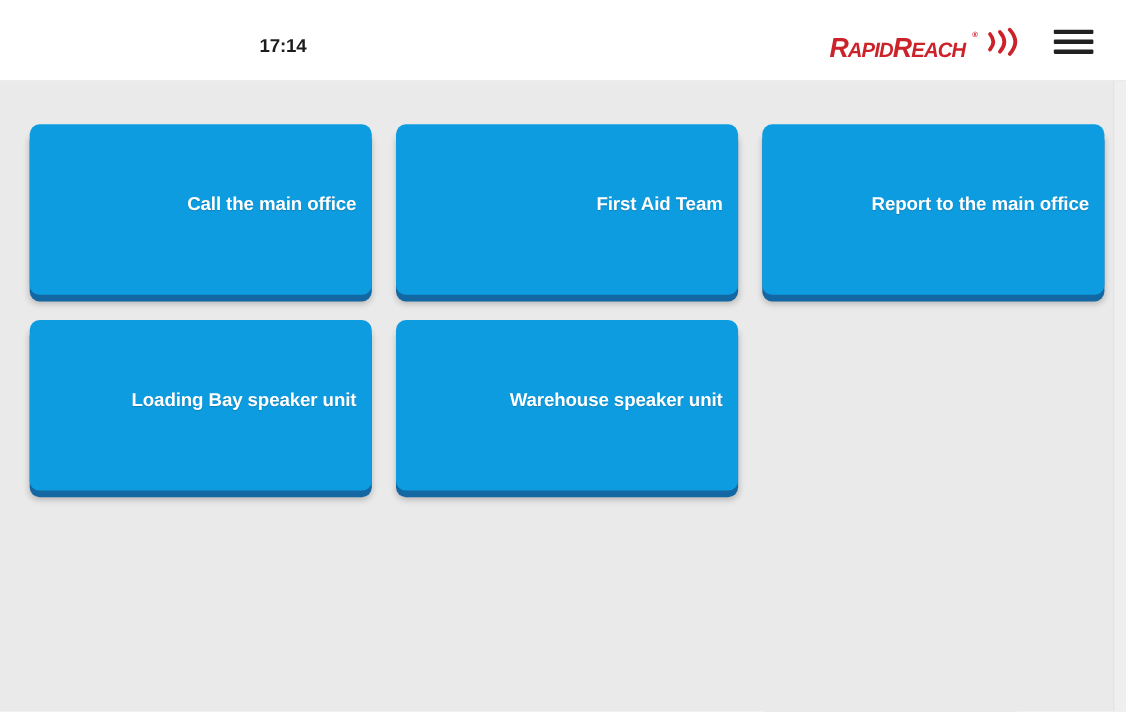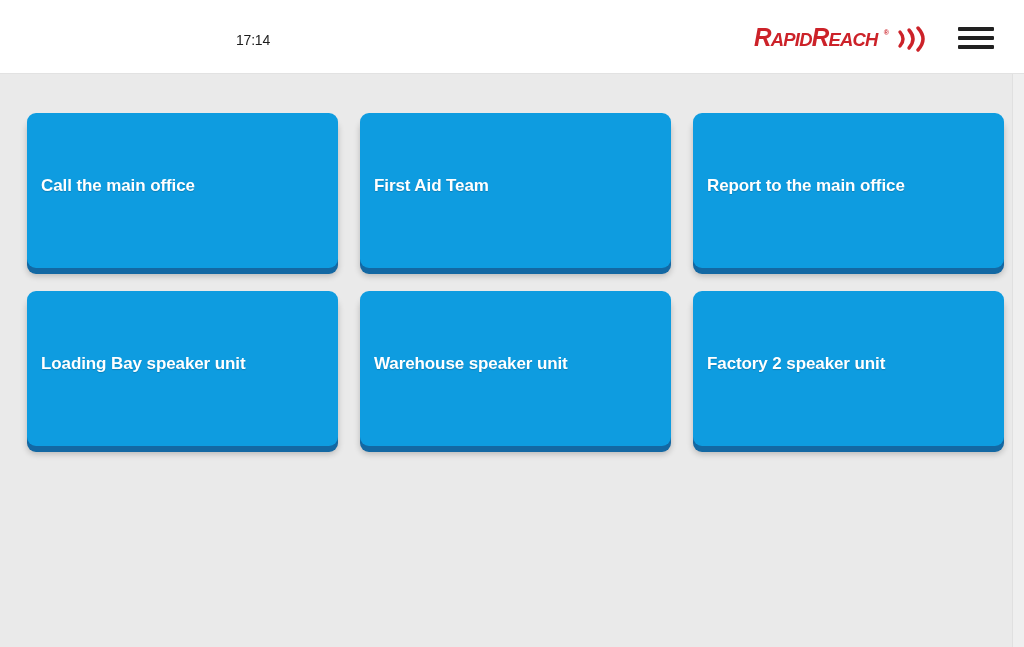--- a/index.html
+++ b/index.html
@@ -33,34 +33,34 @@
     height: 74px;
     background: #ffffff;
     border-bottom: 1px solid #e2e2e2;
     box-sizing: border-box;
   }
 
   .clock {
     position: absolute;
     left: 236px;
     top: 33px;
-    font-size: 14px;
-    font-weight: normal;
+    font-size: 17px;
+    font-weight: bold;
     letter-spacing: -0.2px;
     color: #1c1c1c;
     line-height: 1;
   }
 
   .brand {
     position: absolute;
     right: 96px;
     top: 25px;
     height: 32px;
     display: flex;
-    align-items: flex-start;
+    align-items: flex-end;
     gap: 3px;
   }
 
   .brand-word {
     font-family: "Liberation Sans", sans-serif;
     font-style: italic;
     font-weight: bold;
     font-size: 25px;
     line-height: 1;
     color: #cc2229;
@@ -156,21 +156,21 @@
     cursor: pointer;
     font-family: "Liberation Sans", sans-serif;
     overflow: hidden;
   }
 
   .tile-label {
     display: block;
     width: 100%;
     padding: 0 14px;
     box-sizing: border-box;
-    text-align: left;
+    text-align: right;
     color: #ffffff;
     font-size: 17px;
     font-weight: bold;
     line-height: 1.25;
     letter-spacing: -0.1px;
     text-shadow: 0 1px 1px rgba(0, 0, 0, 0.18);
     transform: translateY(-5px);
   }
 </style>
 </head>
@@ -217,22 +217,19 @@
         </button>
         <button class="tile">
           <span class="tile-label">Report to the main office</span>
         </button>
         <button class="tile">
           <span class="tile-label">Loading Bay speaker unit</span>
         </button>
         <button class="tile">
           <span class="tile-label">Warehouse speaker unit</span>
         </button>
-        <button class="tile">
-          <span class="tile-label">Factory 2 speaker unit</span>
-        </button>
       </div>
 
     <div class="scroll-track"></div>
 
   </div>
 
 </div>
 
 </body></html>

